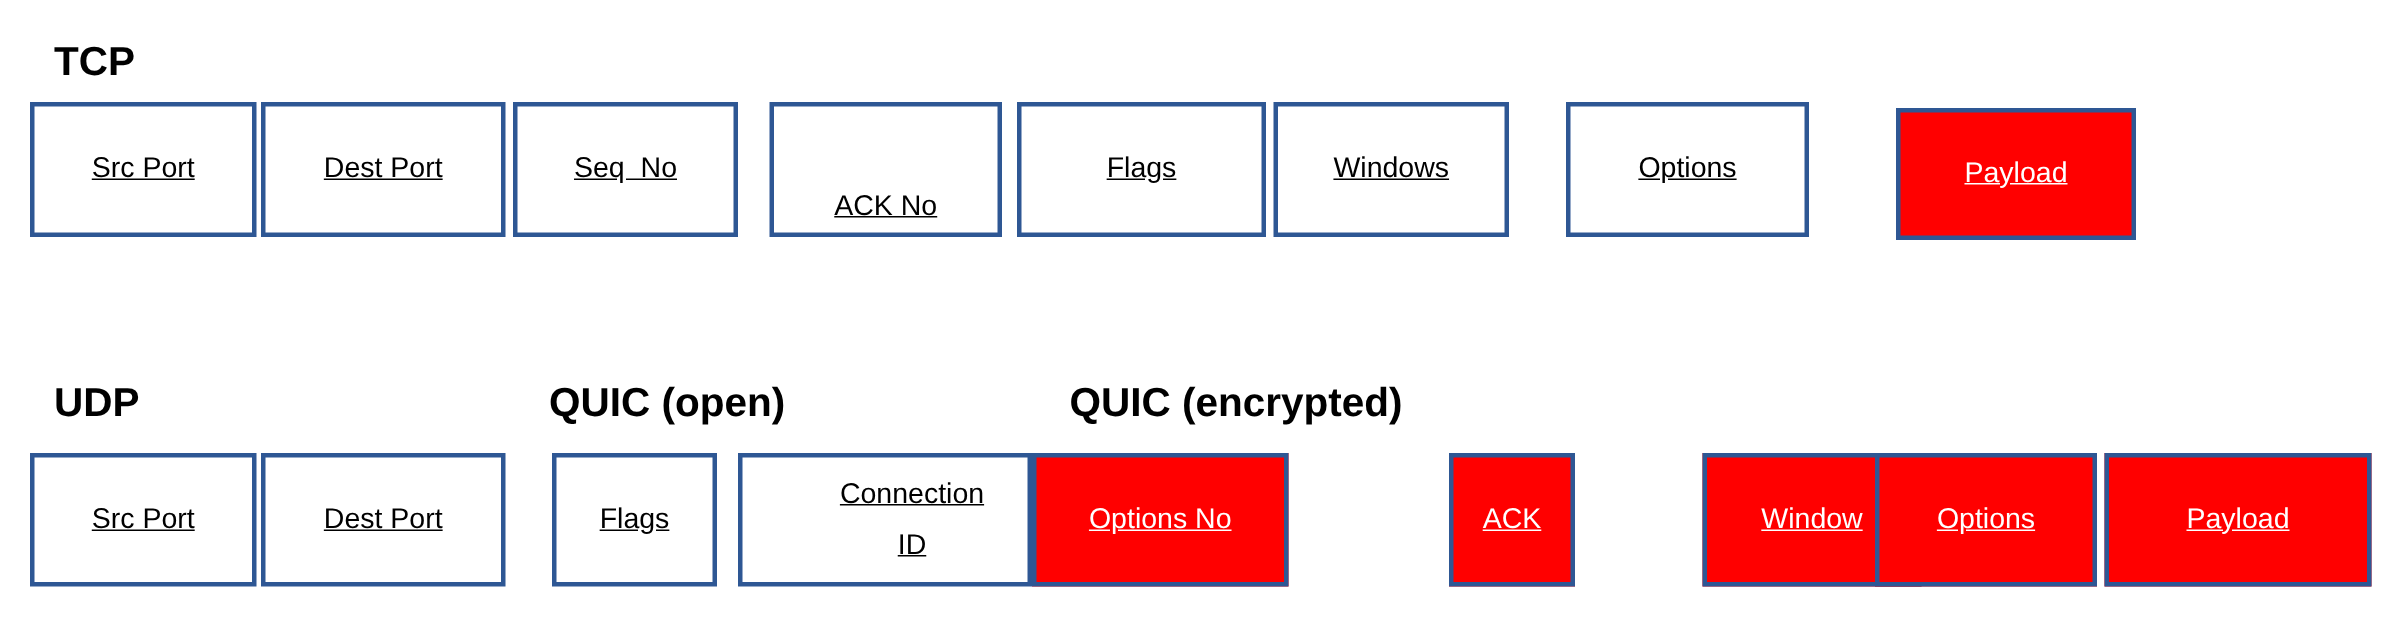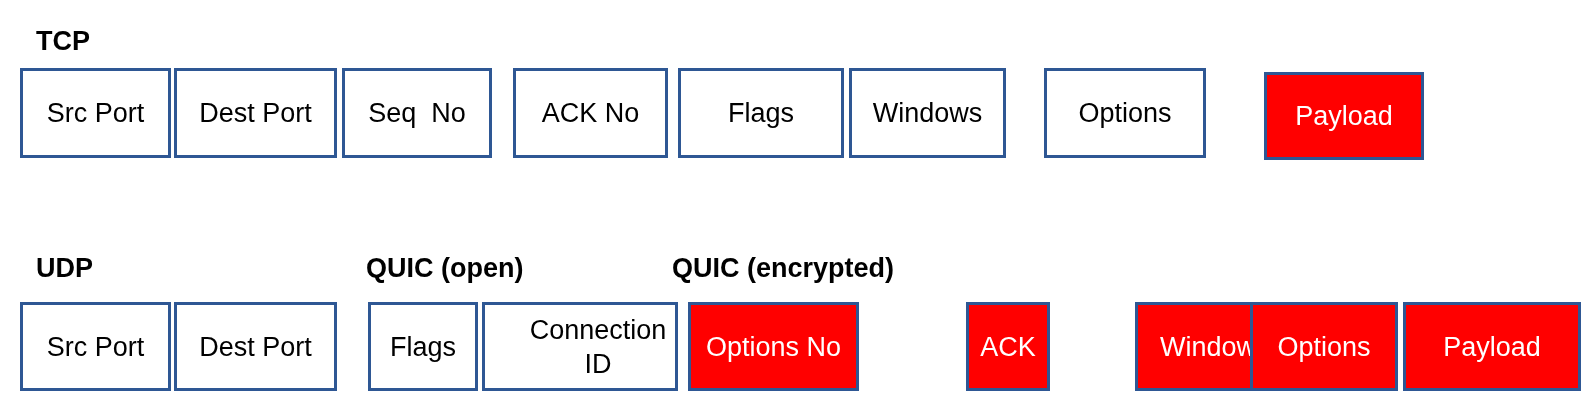--- a/index.html
+++ b/index.html
@@ -39,25 +39,26 @@
     border: 3px solid var(--border);
     display: flex;
     align-items: center;
     justify-content: center;
   }
   .row2 .box, .box.row2 {
     top: 302px;
     height: 89px;
   }
   .box .box-label {
-    font-size: 27px;
+    font-size: 19px;
     color: var(--text);
     text-align: center;
     white-space: pre-wrap;
     line-height: 34px;
+    text-decoration: underline;
   }
   .box.red {
     background: var(--encrypted-fill);
   }
   .box.red .box-label {
     color: var(--encrypted-text);
   }
 </style>
 </head>
 <body>
@@ -68,21 +69,21 @@
 
   <div class="box" style="left:20px; width:151px;">
     <span class="box-label">Src Port</span>
   </div>
   <div class="box" style="left:174px; width:163px;">
     <span class="box-label">Dest Port</span>
   </div>
   <div class="box" style="left:342px; width:150px;">
     <span class="box-label">Seq  No</span>
   </div>
-  <div class="box" style="left:513px; width:155px;">
+  <div class="box" style="left:513px; width:155px;align-items:flex-end;">
     <span class="box-label">ACK No</span>
   </div>
   <div class="box" style="left:678px; width:166px;">
     <span class="box-label">Flags</span>
   </div>
   <div class="box" style="left:849px; width:157px;">
     <span class="box-label">Windows</span>
   </div>
   <div class="box" style="left:1044px; width:162px;">
     <span class="box-label">Options</span>
@@ -97,26 +98,26 @@
     <span class="box-label">Src Port</span>
   </div>
   <div class="box row2" style="left:174px; width:163px;">
     <span class="box-label">Dest Port</span>
   </div>
 
   <div class="section-label" style="left:366px; top:253px;">QUIC (open)</div>
   <div class="box row2" style="left:368px; width:110px;">
     <span class="box-label">Flags</span>
   </div>
-  <div class="box row2" style="left:482px; width:196px;padding-left:36px;">
+  <div class="box row2" style="left:492px; width:196px;padding-left:36px;">
     <span class="box-label">Connection
 ID</span>
   </div>
 
-  <div class="section-label" style="left:672px; top:253px;">QUIC (encrypted)</div>
+  <div class="section-label" style="left:713px; top:253px;">QUIC (encrypted)</div>
   <div class="box row2 red" style="left:688px; width:171px;">
     <span class="box-label">Options No</span>
   </div>
   <div class="box row2 red" style="left:966px; width:84px;">
     <span class="box-label">ACK</span>
   </div>
   <div class="box row2 red" style="left:1103px; width:146px;margin-left:32px;">
     <span class="box-label">Window</span>
   </div>
   <div class="box row2 red" style="left:1250px; width:148px;">

